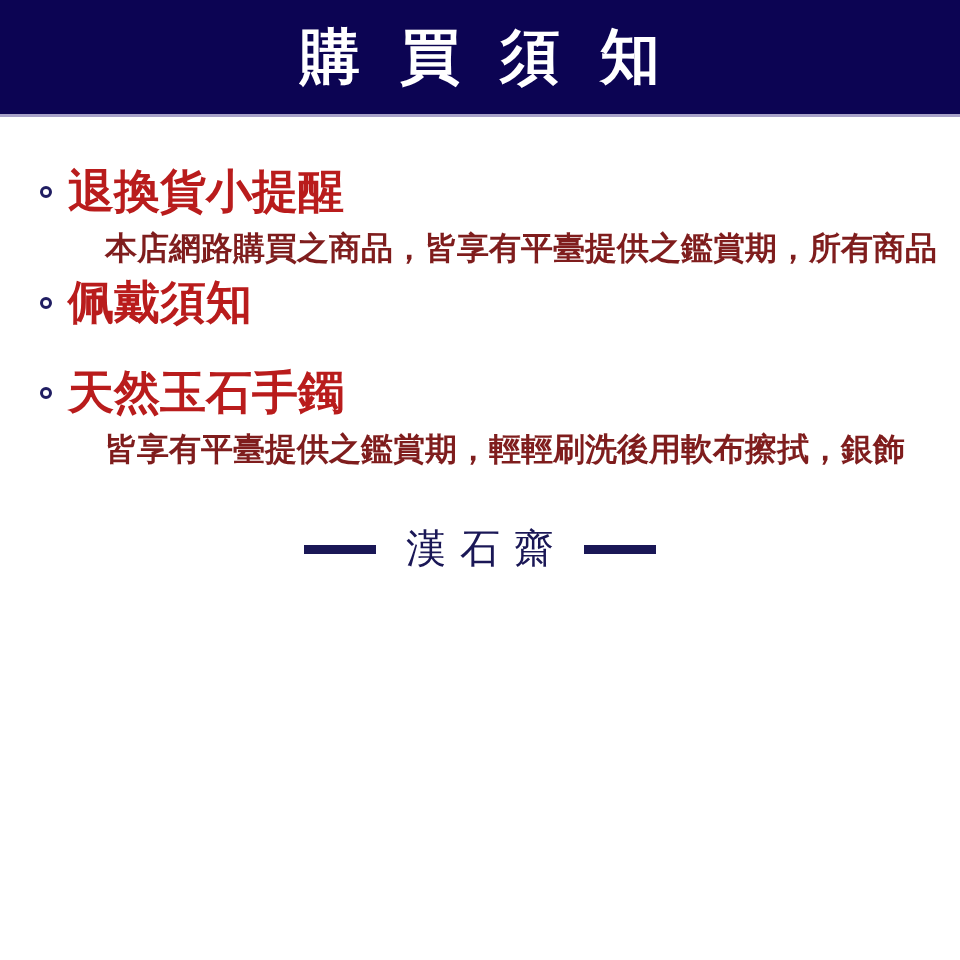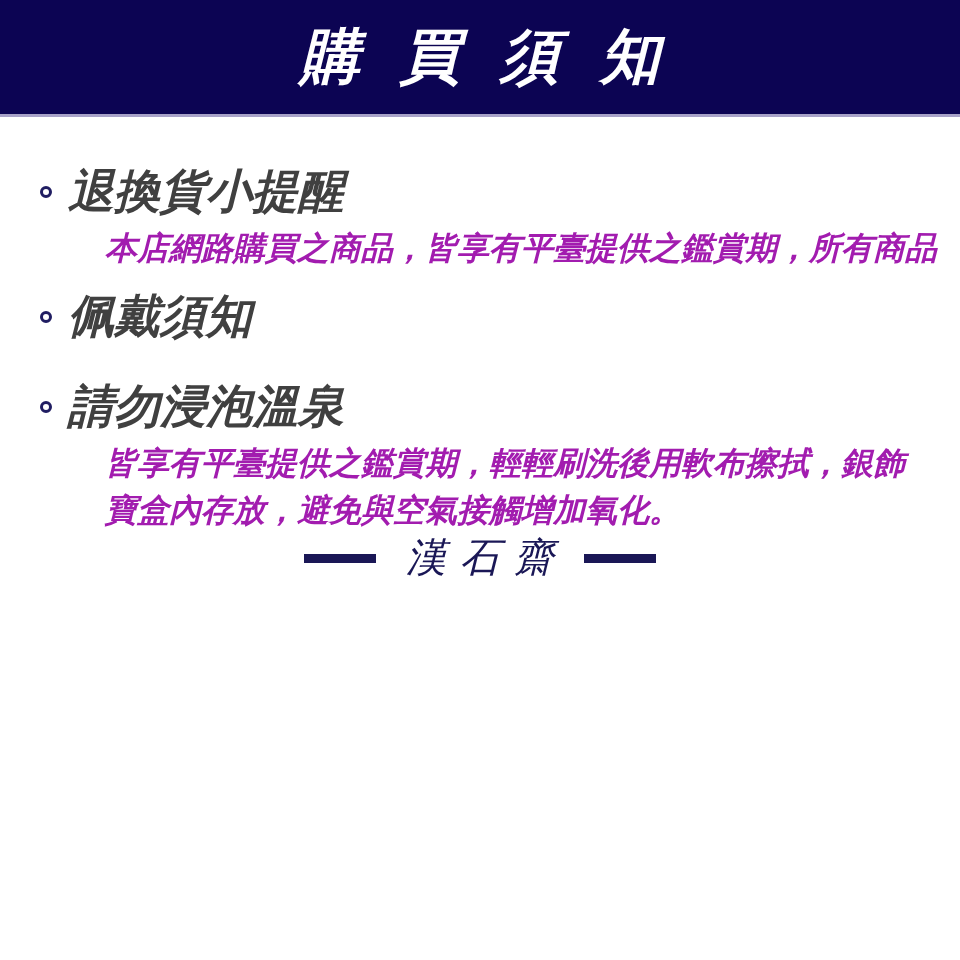--- a/index.html
+++ b/index.html
@@ -8,21 +8,20 @@
     width: 960px;
     height: 960px;
     font-family: "Liberation Sans", sans-serif;
     overflow: hidden;
   }
   .page {
     width: 960px;
     height: 960px;
     background: #ffffff;
     position: relative;
-    font-style: italic;
   }
   
   .banner {
     width: 100%;
     height: 117px;
     background: #0c0453;
     border-bottom: 3px solid #a8a2c8;
     display: flex;
     align-items: center;
     justify-content: center;
@@ -34,52 +33,53 @@
     letter-spacing: 40px;
     padding-left: 40px; 
     white-space: nowrap;
     line-height: 1;
   }
   
   .content {
     padding: 46px 20px 0 40px;
     color: #201d62;
   }
-  .section + .section.gap-s { margin-top: 16px; }
+  .section + .section.gap-s { margin-top: 2px; }
   .section + .section.gap-l { margin-top: 34px; }
   .heading-row {
     display: flex;
     align-items: center;
     gap: 16px;
     line-height: 56px;
   }
   .bullet {
     flex: 0 0 auto;
     width: 12px;
     height: 12px;
     border: 3px solid #201d62;
     border-radius: 50%;
     margin-top: 2px;
   }
   .heading {
     font-size: 46px;
     font-weight: bold;
-    color: #404040;
+    color: #b91c1c;
     white-space: nowrap;
   }
   .body {
     margin: 6px 0 0 65px;
     font-size: 32px;
     font-weight: bold;
     line-height: 47px;
-    color: #a21caf;
+    color: #7f1d1d;
   }
   .body .line { white-space: nowrap; }
   
   .footer {
+    margin-top: 52px;
     display: flex;
     align-items: center;
     justify-content: center;
     gap: 16px;
   }
   .dash {
     width: 72px;
     height: 9px;
     background: #1a1756;
   }
@@ -118,25 +118,24 @@
     <section class="section gap-s">
       <div class="heading-row">
         <span class="bullet"></span>
         <h2 class="heading">佩戴須知</h2>
       </div>
     </section>
 
     <section class="section gap-l">
       <div class="heading-row">
         <span class="bullet"></span>
-        <h2 class="heading">請勿浸泡溫泉</h2>
+        <h2 class="heading">天然玉石手鐲</h2>
       </div>
       <div class="body">
         <div class="line">皆享有平臺提供之鑑賞期，輕輕刷洗後用軟布擦拭，銀飾</div>
-        <div class="line">寶盒內存放，避免與空氣接觸增加氧化。</div>
       </div>
     </section>
 
   </main>
 
   <footer class="footer">
     <span class="dash"></span>
     <span class="brand">漢石齋</span>
     <span class="dash"></span>
   </footer>

